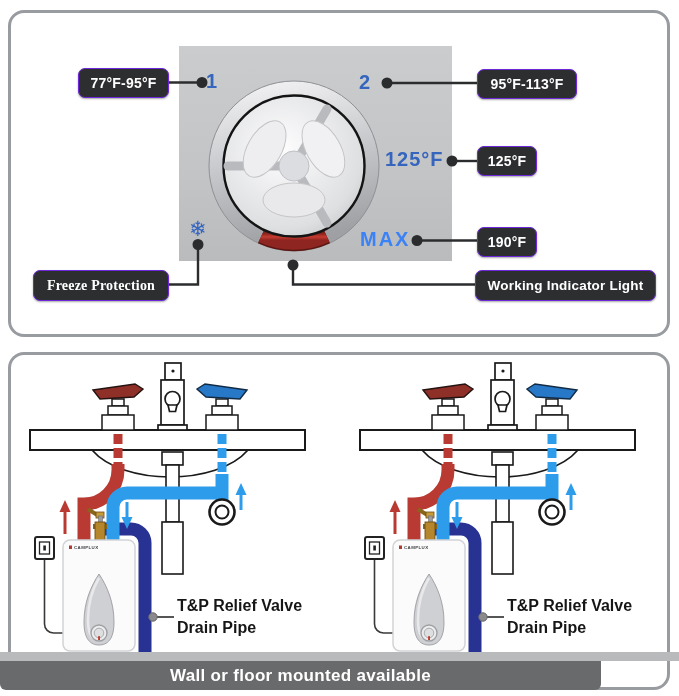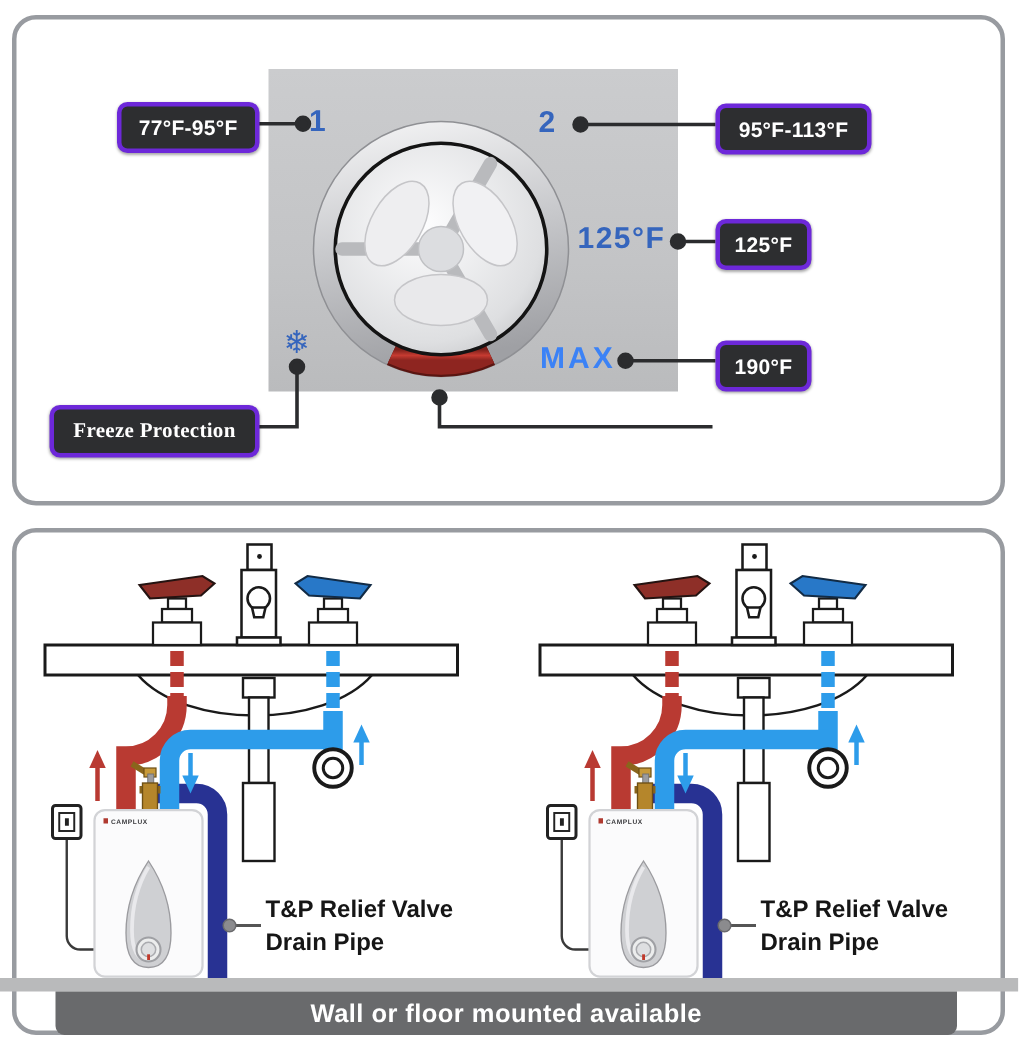--- a/index.html
+++ b/index.html
@@ -5,31 +5,31 @@
   html,body{margin:0;padding:0;background:#fff;}
   #stage{position:relative;width:679px;height:696px;background:#fff;overflow:hidden;
          font-family:"Liberation Sans",sans-serif;}
   .roundbox{position:absolute;border:3px solid #989ba0;border-radius:16px;background:#fff;}
   #topbox{left:8px;top:10px;width:656px;height:321px;}
   #botbox{left:8px;top:352px;width:656px;height:332px;}
   #panel{position:absolute;left:168px;top:33px;width:273px;height:215px;
          background:linear-gradient(180deg,#cbccce 0%,#c3c4c6 60%,#babbbd 100%);}
   .badge{position:absolute;background:#2d2e30;color:#fff;font-weight:700;font-size:14px;
          display:flex;align-items:center;justify-content:center;border-radius:7px;
-         border:3px solid #6d28d9;box-shadow:0 1px 2px rgba(0,0,0,.35);letter-spacing:.2px;
+         border:1px solid #6d28d9;box-shadow:0 1px 2px rgba(0,0,0,.35);letter-spacing:.2px;
          white-space:nowrap;}
   .blue-marker{position:absolute;color:#3565bd;font-weight:700;font-size:20px;letter-spacing:1px;}
   #max-marker{position:absolute;color:#3b82f6;font-weight:700;font-size:20px;letter-spacing:2px;}
   #snowflake{position:absolute;color:#3565bd;font-size:21px;line-height:21px;}
   .overlay{position:absolute;left:0;top:0;pointer-events:none;}
   .plumb{position:absolute;top:0;}
   #floor-strip{position:absolute;left:0;top:652px;width:679px;height:9px;background:#b9babb;}
   #banner{position:absolute;left:0;top:661px;width:601px;height:29px;background:#696a6c;
           border-radius:0 0 6px 6px;color:#fff;font-weight:700;font-size:17px;
-          display:flex;align-items:center;justify-content:center;letter-spacing:.3px;margin-left:37px;}
+          display:flex;align-items:center;justify-content:center;letter-spacing:.3px;}
 </style>
 </head>
 <body>
 
 <div id="stage">
 
   <div id="topbox" class="roundbox">
 
     <div id="panel"></div>
 
@@ -87,20 +87,21 @@
         <polyline points="282,252 282,271.5 464,271.5" fill="none"></polyline>
           <circle cx="282" cy="252" r="4.3"></circle>
       </g>
     </svg>
 
     <div class="badge" style="left:67px;top:55px;width:89px;height:28px;">77°F-95°F</div>
     <div class="badge" style="left:466px;top:56px;width:98px;height:28px;">95°F-113°F</div>
     <div class="badge" style="left:466px;top:133px;width:58px;height:28px;">125°F</div>
     <div class="badge" style="left:466px;top:214px;width:58px;height:28px;">190°F</div>
     <div class="badge" style="left:22px;top:257px;width:134px;height:29px;font-family:Liberation Serif, serif;">Freeze Protection</div>
+    <div class="badge" style="left:464px;top:257px;width:179px;height:29px;font-size:13.5px;">Working Indicator Light</div>
   </div>
 
   <div id="botbox" class="roundbox"></div>
 
   <svg width="0" height="0" style="position:absolute" aria-hidden="true">
     <defs>
       <symbol id="sink-diagram" viewBox="0 0 330 300" overflow="visible">
 
         <rect x="15" y="78" width="275" height="20" fill="#fff" stroke="#1a1a1a" stroke-width="2"></rect>
 

